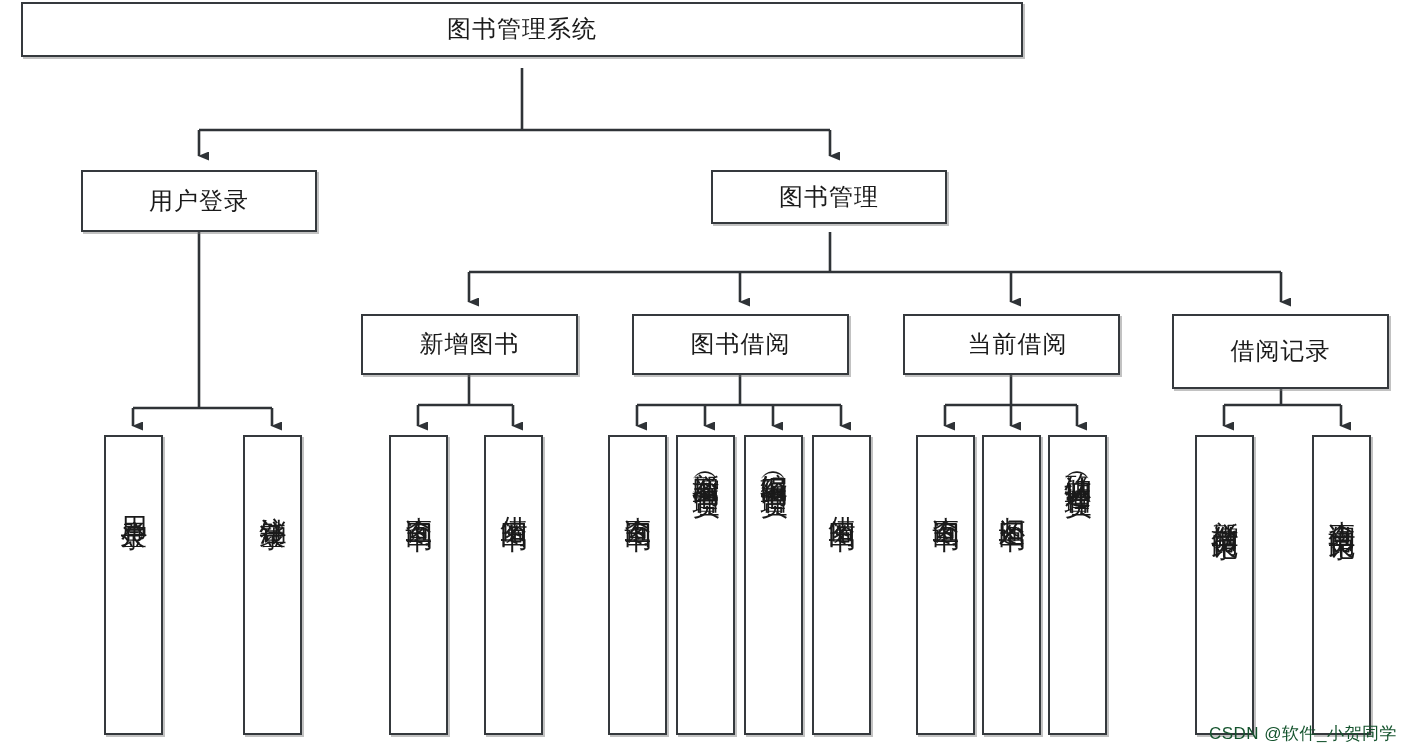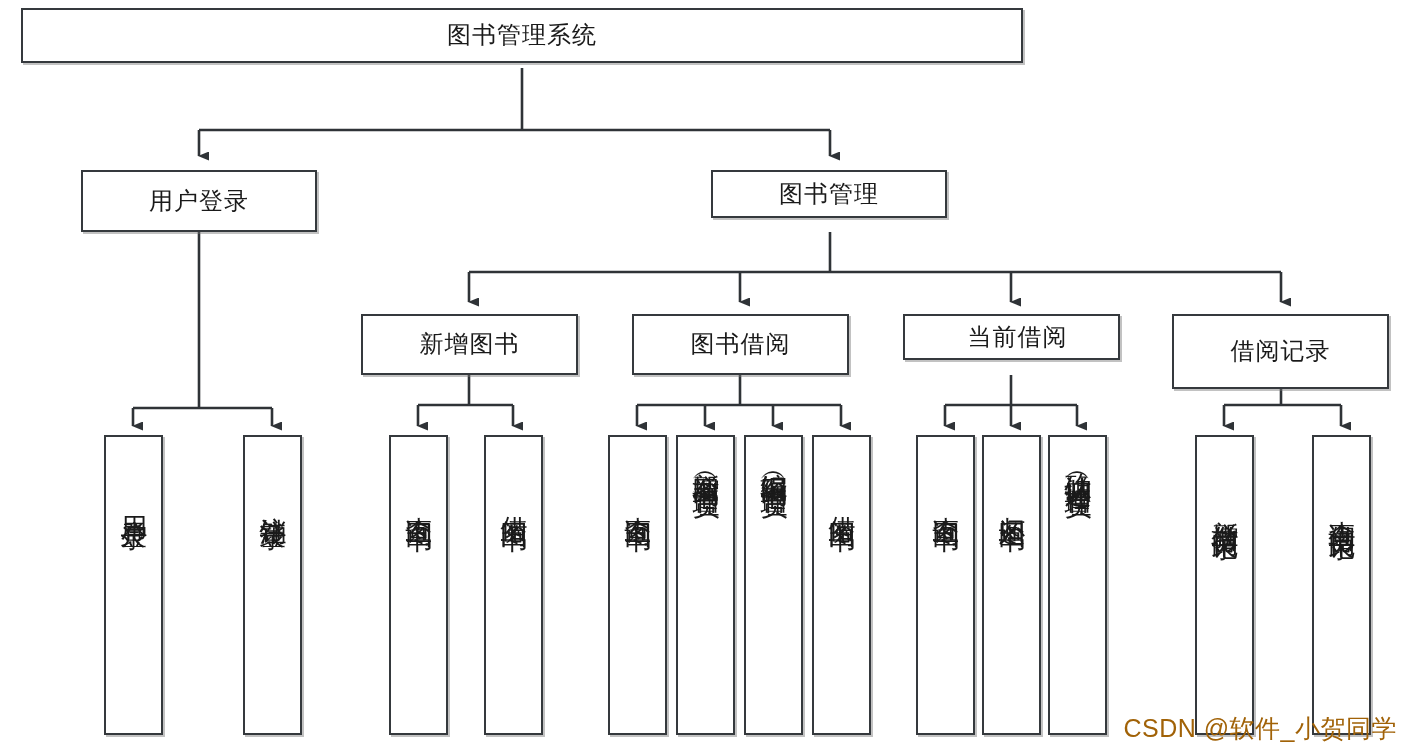--- a/index.html
+++ b/index.html
@@ -64,22 +64,22 @@
   .node.vert.midtall .lbl {
     padding-top: 8px;
   }
   .node.vert.rgroup .lbl {
     padding-top: 56px;
   }
   #watermark {
     position: absolute;
     right: 8px;
     bottom: 2px;
-    font-size: 25px;
-    color: #a16207;
+    font-size: 17px;
+    color: #14532d;
     white-space: nowrap;
     letter-spacing: 0.5px;
   }
 </style>
 </head>
 <body>
 
 <div id="canvas">
 
   <svg id="edges" viewBox="0 0 1405 747">
@@ -125,38 +125,38 @@
       <path d="M1011,405 L1011,426" marker-end="url(#arrow)"></path>
       <path d="M1077,405 L1077,426" marker-end="url(#arrow)"></path>
 
       <path d="M1281,375 L1281,405"></path>
       <path d="M1224,405 L1341,405"></path>
       <path d="M1224,405 L1224,426" marker-end="url(#arrow)"></path>
       <path d="M1341,405 L1341,426" marker-end="url(#arrow)"></path>
     </g>
   </svg>
 
-  <div class="node horiz" style="left:21px; top:8px; width:1002px; height:55px;">
+  <div class="node horiz" style="left:21px; top:2px; width:1002px; height:55px;">
     <span class="lbl">图书管理系统</span>
   </div>
 
   <div class="node horiz" style="left:81px; top:170px; width:236px; height:62px;">
     <span class="lbl">用户登录</span>
   </div>
-  <div class="node horiz" style="left:711px; top:170px; width:236px; height:48px;">
+  <div class="node horiz" style="left:711px; top:170px; width:236px; height:54px;">
     <span class="lbl">图书管理</span>
   </div>
 
   <div class="node horiz" style="left:361px; top:314px; width:217px; height:61px;">
     <span class="lbl">新增图书</span>
   </div>
   <div class="node horiz" style="left:632px; top:314px; width:217px; height:61px;">
     <span class="lbl">图书借阅</span>
   </div>
-  <div class="node horiz" style="left:903px; top:314px; width:217px; height:46px;padding-left:12px;">
+  <div class="node horiz" style="left:903px; top:314px; width:217px; height:61px;padding-left:12px;">
     <span class="lbl">当前借阅</span>
   </div>
   <div class="node horiz" style="left:1172px; top:314px; width:217px; height:75px;">
     <span class="lbl">借阅记录</span>
   </div>
 
   <div class="node vert mid" style="left:104px; top:435px; width:59px; height:300px;">
     <span class="lbl">用户登录</span>
   </div>
   <div class="node vert mid" style="left:243px; top:435px; width:59px; height:300px;">

